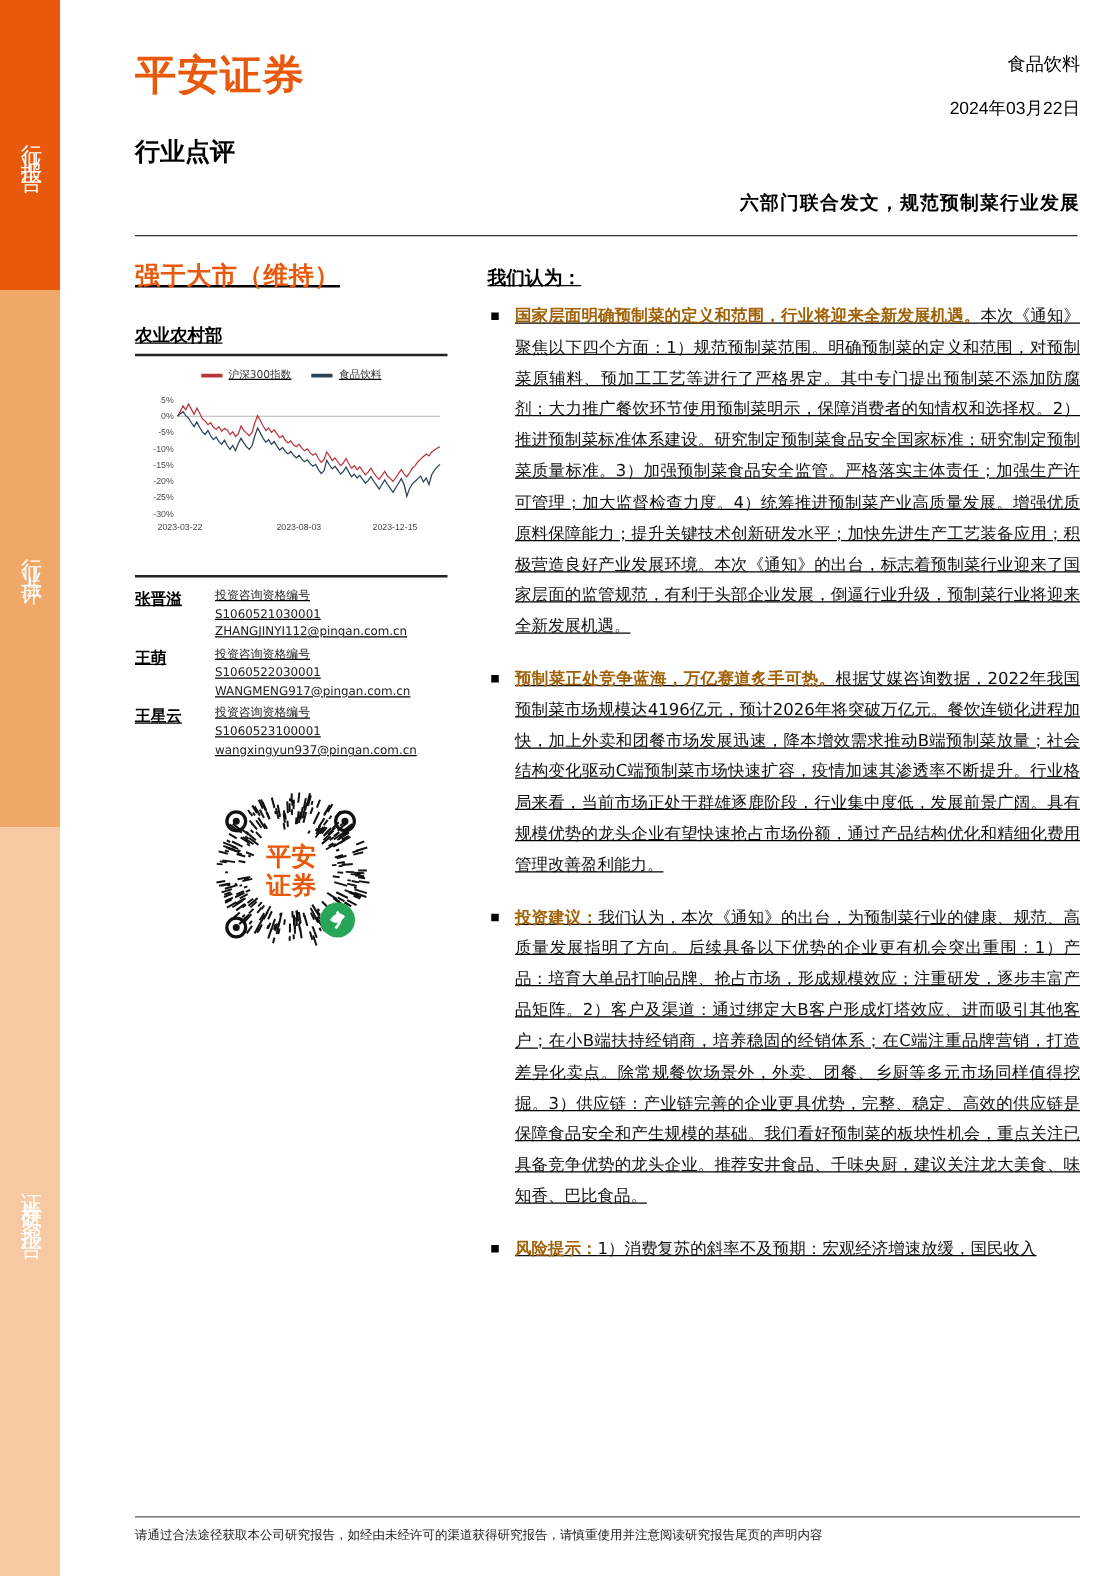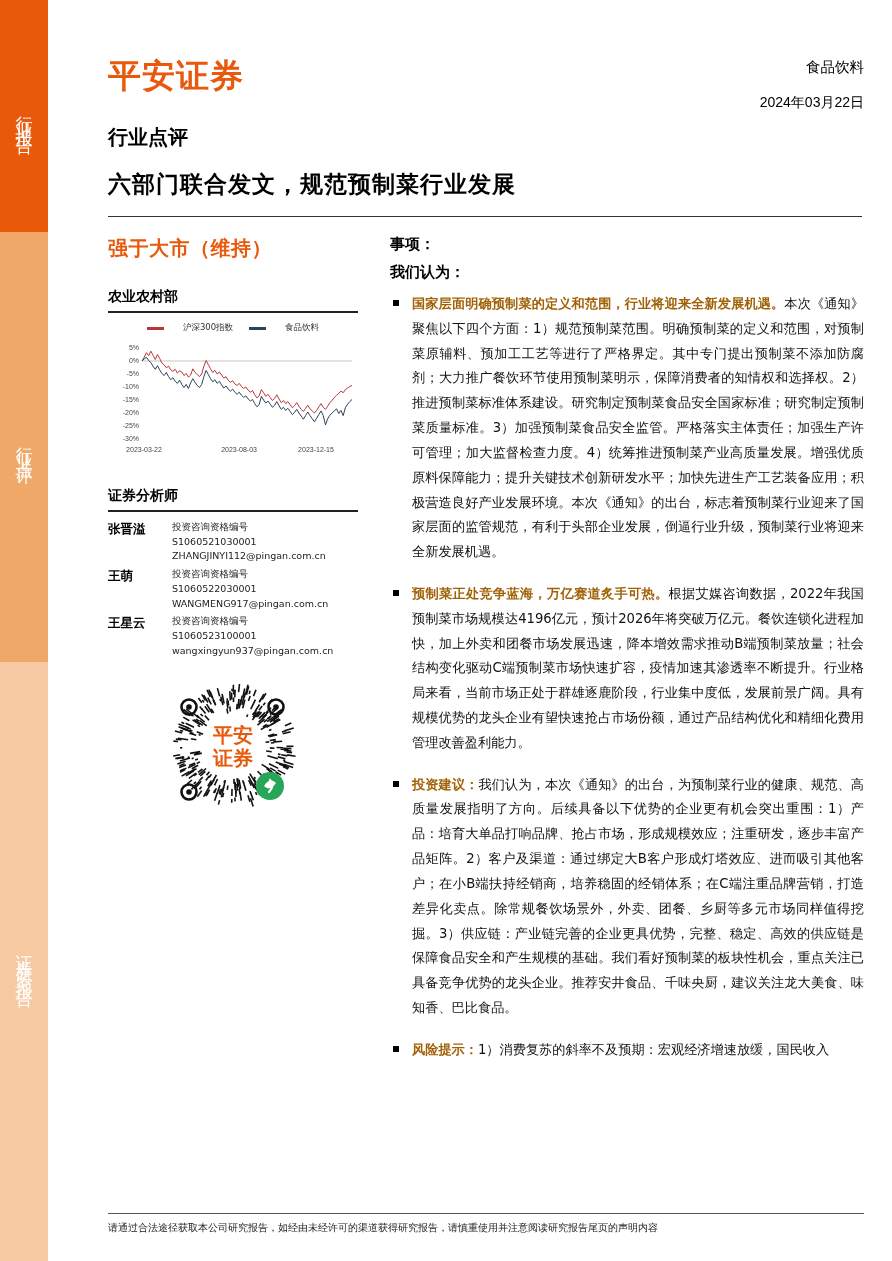--- a/index.html
+++ b/index.html
@@ -39,21 +39,21 @@
   }
   #band-report { top: 0; height: 232px; background: #E8590C; }
   #band-comment { top: 232px; height: 430px; background: #F0A868; }
   #band-research { top: 662px; height: 599px; background: #F7C9A3; }
 
   
   #page {
     position: absolute;
     left: 48px; top: 0;
     width: 844px; height: 927px;
-    padding: 16px 28px 0 33px;
+    padding: 0 28px 0 33px;
   }
 
   
   #header {
     position: relative;
     height: 108px;
   }
   #logo {
     position: absolute;
     left: 27px; top: 38px;
@@ -86,37 +86,39 @@
     padding-left: 27px;
   }
   #report-type {
     font-size: 20px;
     font-weight: bold;
     color: #000;
     font-family: "DejaVu Sans", "Liberation Sans", sans-serif;
     margin-bottom: 18px;
   }
   #main-title {
-    font-size: 23px;
+    font-size: 15px;
     font-weight: bold;
     color: #000;
     font-family: "DejaVu Sans", "Liberation Sans", sans-serif;
     letter-spacing: 1px;
     margin-bottom: 16px;
+    text-align: right;
   }
   #title-rule {
     border-top: 1.5px solid #333;
     margin-right: 2px;
   }
 
   
   #body-cols {
     display: flex;
     margin-top: 18px;
     padding-left: 27px;
+    text-decoration: underline;
   }
   #col-left {
     width: 272px;
     flex: 0 0 272px;
     padding-right: 22px;
   }
   #col-right {
     flex: 1;
     padding-left: 10px;
   }
@@ -146,21 +148,21 @@
   #chart-box { margin-bottom: 26px; }
   #chart-legend {
     display: flex;
     justify-content: center;
     gap: 16px;
     margin: 9px 0 8px 0;
   }
   .legend-item {
     display: flex;
     align-items: center;
-    gap: 19px;
+    gap: 5px;
   }
   .legend-swatch {
     display: inline-block;
     width: 17px; height: 3px;
   }
   .legend-label {
     font-size: 8.5px;
     color: #333;
     font-family: "DejaVu Sans", "Liberation Sans", sans-serif;
   }
@@ -328,21 +330,20 @@
                 <text x="208" y="110" text-anchor="middle" font-size="7" fill="#444" font-family="Liberation Sans, sans-serif">2023-12-15</text>
               </g>
             <line id="zero-line" stroke="#888" stroke-width="0.5" x1="34" x2="244" y1="19" y2="19"></line>
             <path id="line-a" fill="none" stroke-width="1" d="M34.00 19.00 L36.21 15.10 L38.42 10.68 L40.63 13.80 L42.84 9.12 L45.05 13.28 L47.26 17.44 L49.47 12.50 L51.68 16.40 L53.89 21.08 L56.11 22.90 L58.32 25.76 L60.53 24.20 L62.74 27.84 L64.95 29.40 L67.16 27.32 L69.37 30.96 L71.58 28.88 L73.79 29.92 L76.00 33.56 L78.21 31.48 L80.42 35.12 L82.63 33.04 L84.84 26.80 L87.05 30.44 L89.26 32.52 L91.47 34.60 L93.68 32.00 L95.89 24.20 L98.11 18.48 L100.32 22.64 L102.53 26.80 L104.74 30.44 L106.95 28.36 L109.16 32.00 L111.37 29.92 L113.58 33.04 L115.79 36.16 L118.00 34.60 L120.21 38.24 L122.42 40.32 L124.63 38.76 L126.84 41.88 L129.05 43.44 L131.26 41.36 L133.47 44.48 L135.68 46.56 L137.89 45.00 L140.11 48.12 L142.32 50.20 L144.53 48.64 L146.74 52.80 L148.95 55.92 L151.16 53.84 L153.37 47.60 L155.58 50.72 L157.79 54.36 L160.00 52.28 L162.21 55.40 L164.42 58.52 L166.63 56.44 L168.84 52.80 L171.05 56.96 L173.26 60.60 L175.47 58.52 L177.68 61.64 L179.89 59.56 L182.11 62.68 L184.32 65.80 L186.53 63.72 L188.74 60.60 L190.95 64.24 L193.16 67.36 L195.37 69.44 L197.58 66.32 L199.79 63.20 L202.00 66.84 L204.21 68.92 L206.42 71.00 L208.63 68.40 L210.84 64.76 L213.05 61.64 L215.26 65.28 L217.47 67.36 L219.68 64.24 L221.89 60.60 L224.11 58.52 L226.32 55.40 L228.53 53.32 L230.74 51.24 L232.95 49.16 L235.16 50.72 L237.37 47.60 L239.58 46.04 L241.79 44.48 L244.00 43.44" stroke="#B8373C"></path>
             <path id="line-b" fill="none" stroke-width="1" d="M34.00 19.00 L36.21 16.92 L38.42 15.36 L40.63 18.48 L42.84 20.56 L45.05 24.20 L47.26 27.32 L49.47 23.68 L51.68 27.84 L53.89 31.48 L56.11 33.56 L58.32 30.44 L60.53 34.60 L62.74 37.72 L64.95 35.64 L67.16 39.28 L69.37 41.36 L71.58 38.24 L73.79 42.40 L76.00 45.52 L78.21 42.40 L80.42 46.56 L82.63 40.84 L84.84 36.68 L87.05 40.32 L89.26 43.44 L91.47 45.52 L93.68 42.40 L95.89 34.60 L98.11 28.36 L100.32 32.52 L102.53 36.68 L104.74 39.80 L106.95 37.72 L109.16 41.36 L111.37 39.28 L113.58 42.92 L115.79 46.04 L118.00 43.96 L120.21 47.08 L122.42 49.16 L124.63 47.08 L126.84 50.20 L129.05 52.28 L131.26 50.20 L133.47 53.32 L135.68 55.40 L137.89 53.84 L140.11 56.96 L142.32 59.04 L144.53 57.48 L146.74 61.64 L148.95 64.76 L151.16 62.68 L153.37 54.36 L155.58 58.00 L157.79 61.12 L160.00 59.04 L162.21 62.16 L164.42 65.28 L166.63 63.20 L168.84 59.56 L171.05 63.72 L173.26 67.36 L175.47 65.28 L177.68 68.40 L179.89 66.32 L182.11 69.44 L184.32 72.56 L186.53 70.48 L188.74 67.36 L190.95 71.00 L193.16 74.12 L195.37 77.24 L197.58 73.60 L199.79 69.96 L202.00 73.60 L204.21 76.72 L206.42 79.84 L208.63 76.20 L210.84 72.56 L213.05 68.92 L215.26 73.60 L217.47 82.96 L219.68 76.72 L221.89 73.08 L224.11 71.00 L226.32 68.92 L228.53 66.84 L230.74 71.52 L232.95 68.40 L235.16 73.60 L237.37 65.80 L239.58 62.16 L241.79 59.56 L244.00 57.48" stroke="#2E4356"></path>
           </svg>
         </div>
       </div>
 
       <div id="analysts-box">
-        <div class="sec-head">证券分析师</div>
         <div class="sec-rule"></div>
 
         <div class="analyst-row">
           <div class="analyst-name">张晋溢</div>
           <div class="analyst-info">
             <div class="analyst-line">投资咨询资格编号</div>
             <div class="analyst-line">S1060521030001</div>
             <div class="analyst-line">ZHANGJINYI112@pingan.com.cn</div>
           </div>
         </div>
@@ -645,21 +646,20 @@
 
           <circle cx="112" cy="112" r="14" fill="#27A65A"></circle>
           <path d="M106 112 q6 -9 12 -3 q-6 9 -12 3 z" fill="#ffffff"></path>
           <path d="M112 106 q5 6 -1 12" fill="none" stroke="#ffffff" stroke-width="2.2" stroke-linecap="round"></path>
         </svg>
       </div>
     </div>
 
     <div id="col-right">
 
-      <div class="rc-head">事项：</div>
 
       <div class="rc-head" id="views-head">我们认为：</div>
 
       <div class="bullet">
         <div class="bullet-marker">
             <i></i>
           </div>
         <div class="bullet-body">
           <span class="lead">国家层面明确预制菜的定义和范围，行业将迎来全新发展机遇。</span><span>本次《通知》聚焦以下四个方面：1）规范预制菜范围。明确预制菜的定义和范围，对预制菜原辅料、预加工工艺等进行了严格界定。其中专门提出预制菜不添加防腐剂；大力推广餐饮环节使用预制菜明示，保障消费者的知情权和选择权。2）推进预制菜标准体系建设。研究制定预制菜食品安全国家标准；研究制定预制菜质量标准。3）加强预制菜食品安全监管。严格落实主体责任；加强生产许可管理；加大监督检查力度。4）统筹推进预制菜产业高质量发展。增强优质原料保障能力；提升关键技术创新研发水平；加快先进生产工艺装备应用；积极营造良好产业发展环境。本次《通知》的出台，标志着预制菜行业迎来了国家层面的监管规范，有利于头部企业发展，倒逼行业升级，预制菜行业将迎来全新发展机遇。</span>
         </div>

